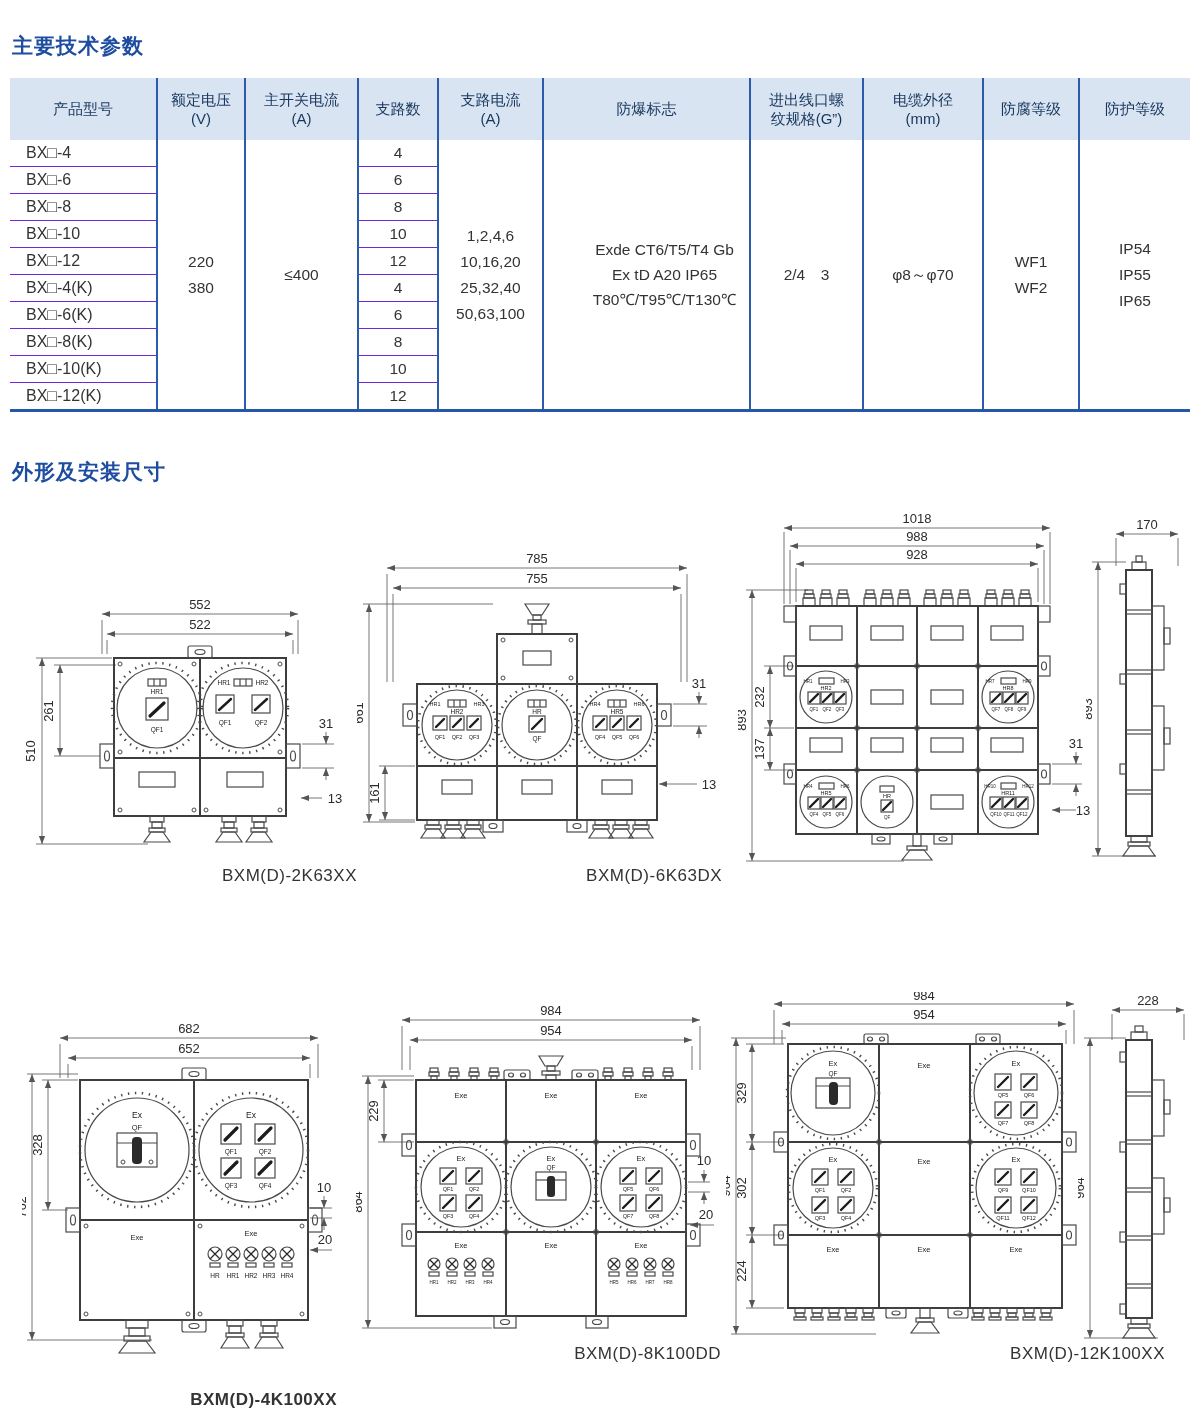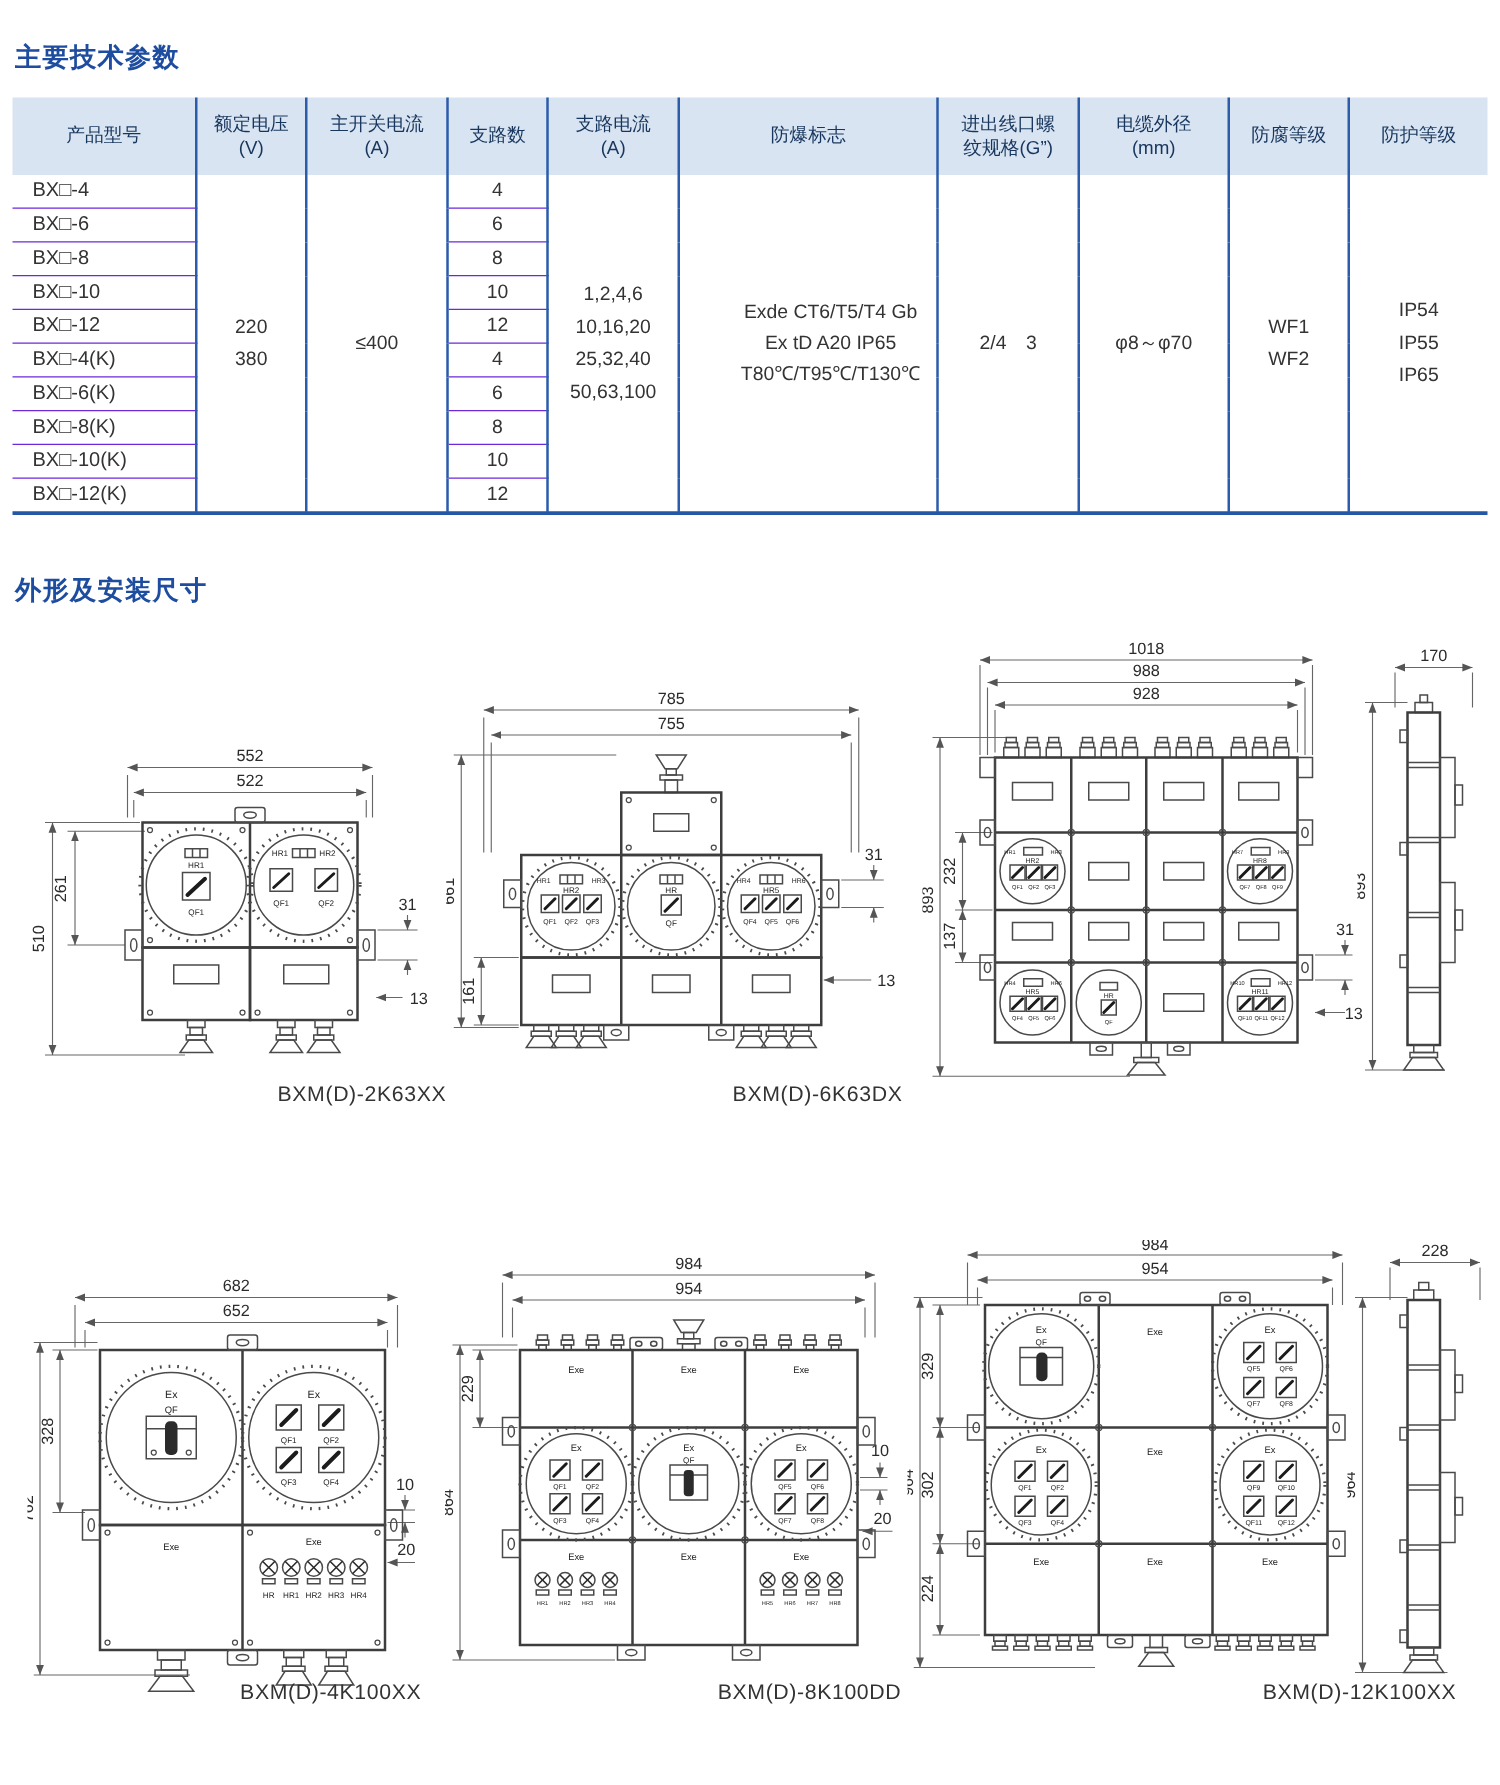--- a/index.html
+++ b/index.html
@@ -808,21 +808,21 @@
           <path class="ln" d="M206,315 h14 l7,11 h-28 z"></path>
         </g>
       <g>
           <rect class="ln" x="239" y="298" width="16" height="6"></rect>
           <rect class="ln" x="241" y="304" width="12" height="7"></rect>
           <rect class="ln" x="238" y="311" width="18" height="4"></rect>
           <path class="ln" d="M240,315 h14 l7,11 h-28 z"></path>
         </g>
     </g>
   </svg>
-  <div class="cap" style="left:22px;top:1344px;width:315px;">BXM(D)-4K100XX</div>
+  <div class="cap" style="left:22px;top:1390px;width:315px;font-weight:bold;">BXM(D)-4K100XX</div>
 
   <svg class="dwg" style="left:356px;top:1006px;" width="365" height="345" viewBox="0 0 365 345">
     <defs>
         <marker id="a6" markerWidth="10" markerHeight="8" refX="9" refY="4" orient="auto-start-reverse">
           <path d="M0,0.5 L9,4 L0,7.5 z" fill="#555"></path>
         </marker>
       </defs>
     <g>
       <line class="dl" x1="46" y1="20" x2="46" y2="64"></line>
         <line class="dl" x1="344" y1="20" x2="344" y2="64"></line>

